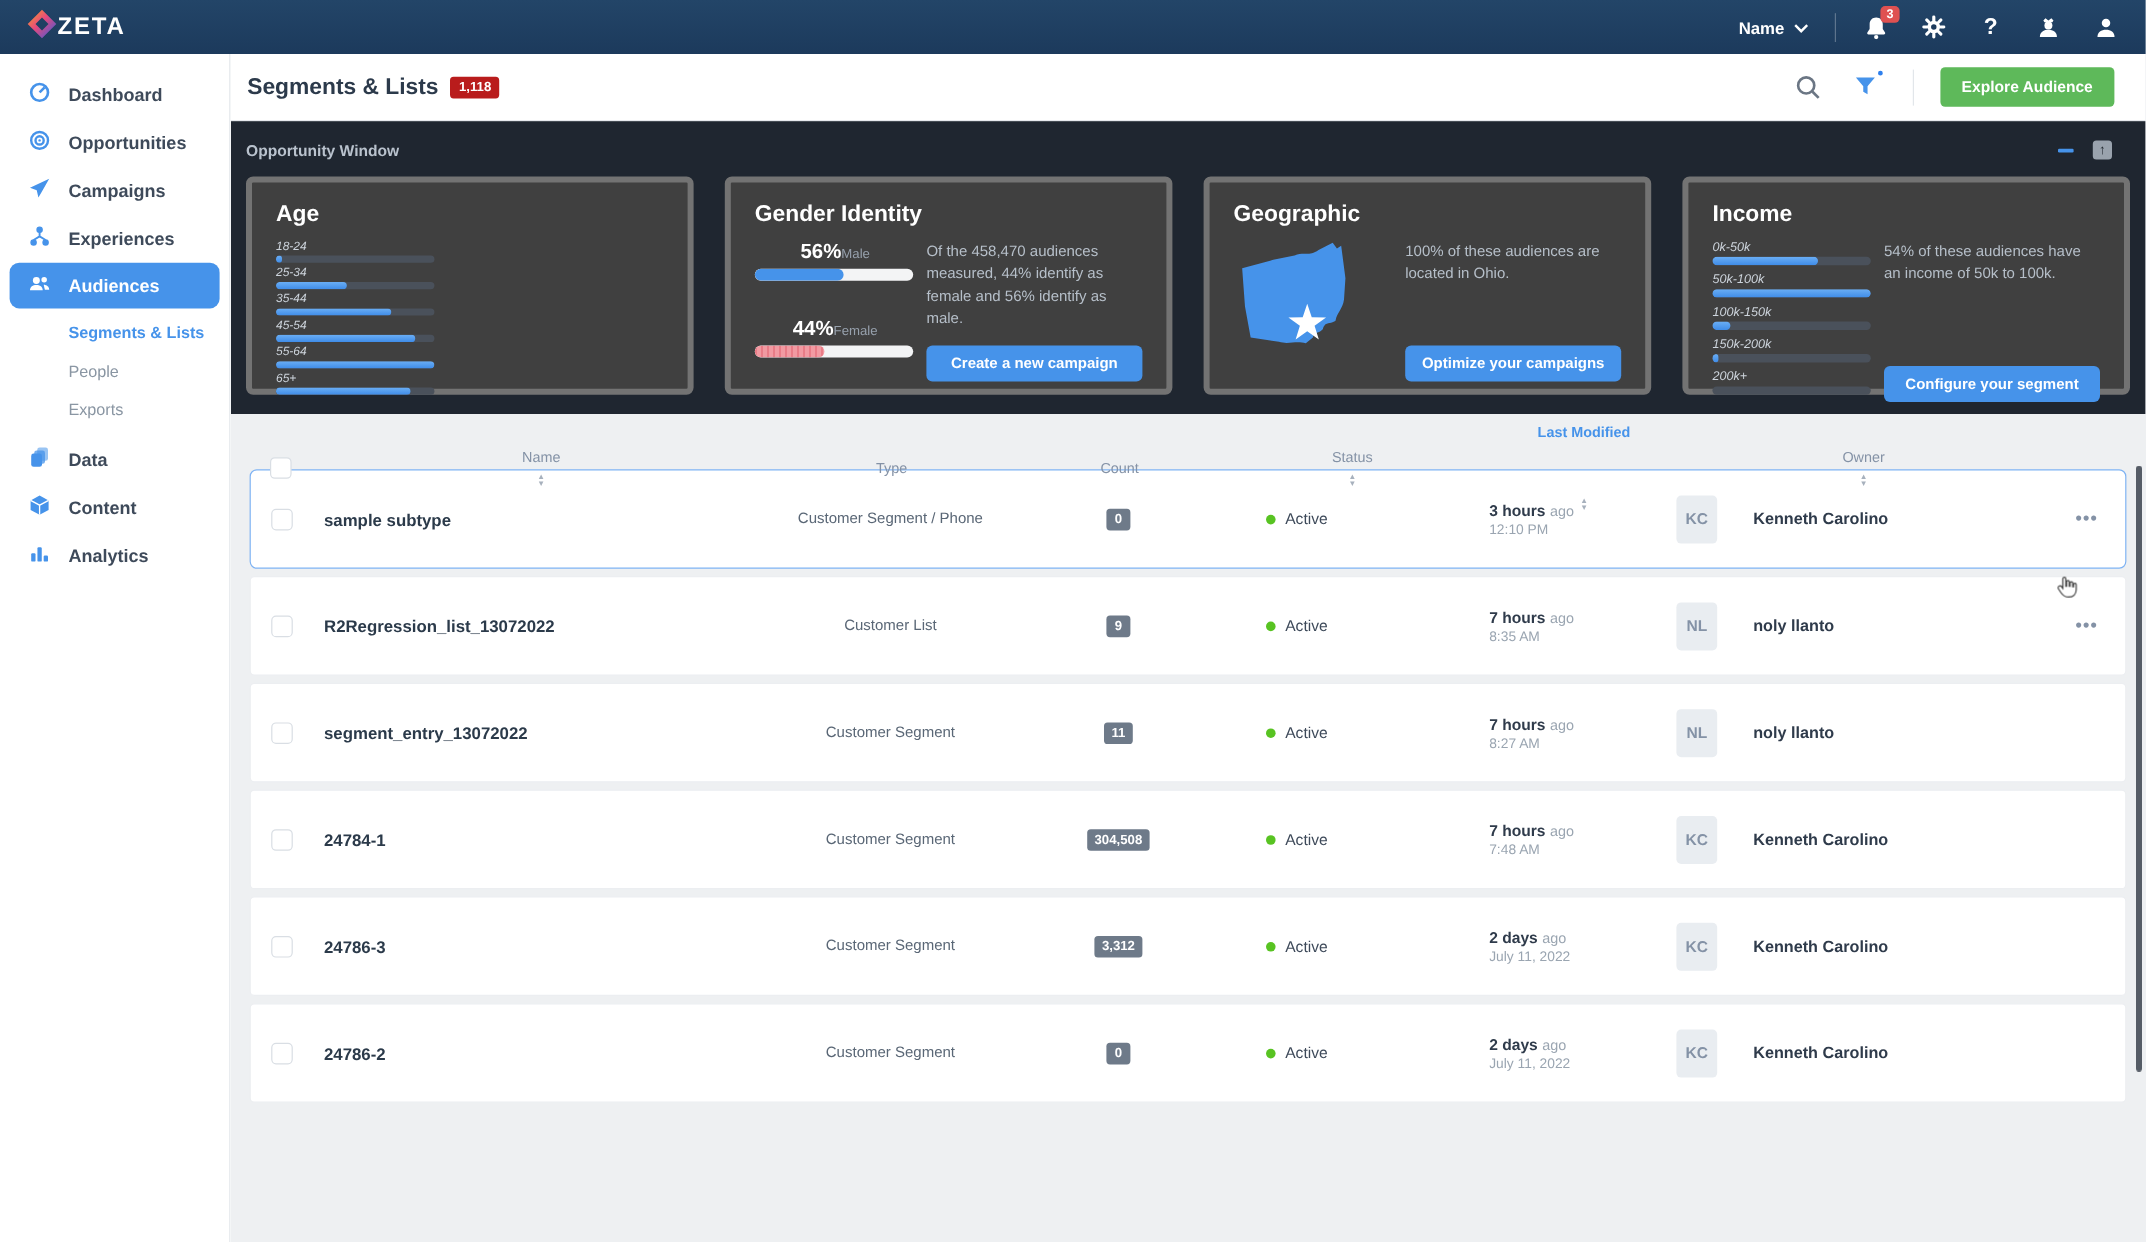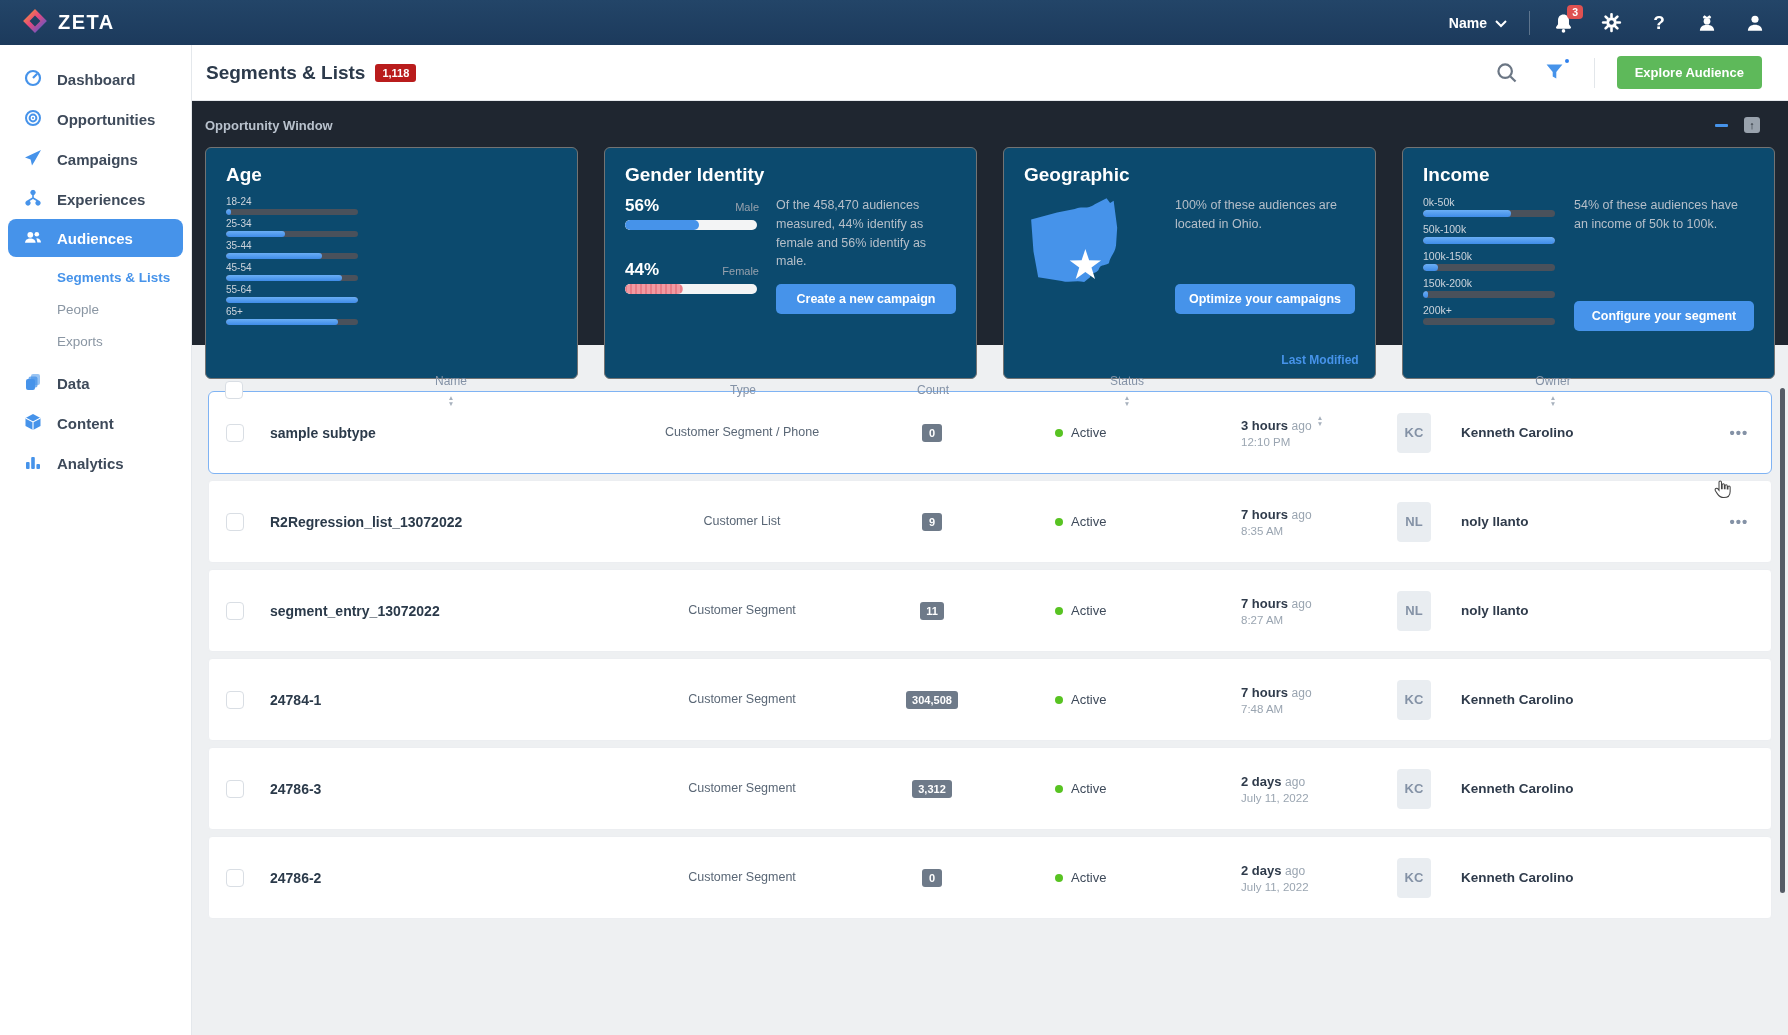--- a/index.html
+++ b/index.html
@@ -1,20 +1,20 @@
 <!DOCTYPE html>
 <html><head>
 <meta charset="utf-8">
 <style>
   * { box-sizing: border-box; margin: 0; padding: 0; }
   html,body { width:1788px; height:1035px; overflow:hidden; font-family:"Liberation Sans",sans-serif; background:#eef0f2; }
 
   
   .navbar { position:fixed; top:0; left:0; right:0; height:45px; background:linear-gradient(180deg,#234568,#1c3a5c); display:flex; align-items:center; padding:0 22px; z-index:30; }
-  .brand { display:flex; align-items:center; gap:10px; }
+  .brand { display:flex; align-items:center; }
   .brand-name { color:#fff; font-size:20px; font-weight:bold; letter-spacing:1.5px; }
   .nav-spacer { flex:1; }
   .admin { display:flex; align-items:center; gap:8px; color:#fff; font-size:14px; font-weight:bold; margin-right:22px; cursor:pointer; }
   .nav-divider { width:1px; height:24px; background:rgba(255,255,255,.28); margin-right:22px; }
   .nav-icon { position:relative; width:22px; height:22px; margin-right:26px; display:flex; align-items:center; justify-content:center; cursor:pointer; }
   .nav-icon:last-child { margin-right:0; }
   .nav-icon .q { color:#fff; font-size:19px; font-weight:bold; }
   .bell-badge { position:absolute; top:-7px; right:-9px; background:#df5151; color:#fff; font-size:10.5px; font-weight:bold; padding:1px 5px; border-radius:4px; }
 
   
@@ -40,38 +40,38 @@
   .explore-btn { background:#5eb95a; color:#fff; border:none; border-radius:4px; font-family:"Liberation Sans",sans-serif; font-size:13px; font-weight:bold; padding:9px 18px; cursor:pointer; }
 
   
   .opp { background:#1f2630; height:244px; padding:12px 13px 0 13px; }
   .opp-head { display:flex; align-items:center; justify-content:space-between; padding:0 15px 0 0; height:24px; }
   .opp-title { color:#b9c2cd; font-size:13px; font-weight:bold; }
   .opp-actions { display:flex; align-items:center; gap:16px; }
   .opp-min { width:13px; height:3px; background:#4693ea; border-radius:1px; cursor:pointer; }
   .opp-pop { width:16px; height:16px; background:#99a2ad; border-radius:3px; color:#20262e; font-size:11px; line-height:16px; text-align:center; font-weight:bold; cursor:pointer; }
   .cards { display:flex; gap:26px; margin-top:10px; }
-  .card { flex:1; background:#0c4a6e; border:1px solid #737373; border-radius:6px; height:232px; padding:16px 20px; }
+  .card { flex:1; background:#404040; border:5px solid #737373; border-radius:6px; height:182px; padding:16px 20px; }
   .card h3 { color:#fff; font-size:19px; font-weight:bold; margin-bottom:10px; }
   .card-body { display:flex; }
   .card-right { width:180px; margin-left:auto; display:flex; flex-direction:column; min-height:118px; }
   .card-right p { color:#b6bfc9; font-size:12.5px; line-height:1.5; }
   .card-btn { margin-top:auto; background:#4693ea; color:#fff; border:none; border-radius:5px; font-family:"Liberation Sans",sans-serif; font-size:12.5px; font-weight:bold; padding:8px 6px; width:100%; cursor:pointer; white-space:nowrap; }
 
   .bars { width:134px; }
-  .bar-item { margin-bottom:3px; }
+  .bar-item { margin-bottom:3px;font-style:italic; }
   .bar-label { color:#cdd4dc; font-size:10px; line-height:12px; margin-bottom:1px; }
   .track { width:132px; height:6px; background:#4a515b; border-radius:4px; overflow:hidden; }
   .fill { display:block; height:100%; border-radius:4px; background:linear-gradient(180deg,#6aaef5,#3f8ce8); }
   .bars5 .bar-item { margin-bottom:6px; }
   .bars5 .track { height:7px; }
   .bars5 .bar-label { font-size:10.5px; margin-bottom:2px; }
 
   .gender-left { width:134px; }
-  .g-row { display:flex; align-items:baseline; justify-content:space-between; }
+  .g-row { display:flex; align-items:baseline; justify-content:center; }
   .g-pct { color:#fff; font-size:17px; font-weight:bold; }
   .g-label { color:#97a1ad; font-size:11px; }
   .g-track { width:132px; height:10px; background:#f3f4f5; border-radius:5px; margin-top:4px; overflow:hidden; }
   .g-fill { display:block; height:100%; border-radius:5px; }
   .g-fill.male { background:#4693ea; }
   .g-fill.female { background:repeating-linear-gradient(90deg,#e97c87 0 2px,#f29aa2 2px 5px); }
   .g-group2 { margin-top:30px; }
 
   .geo-map { width:124px; }
 

